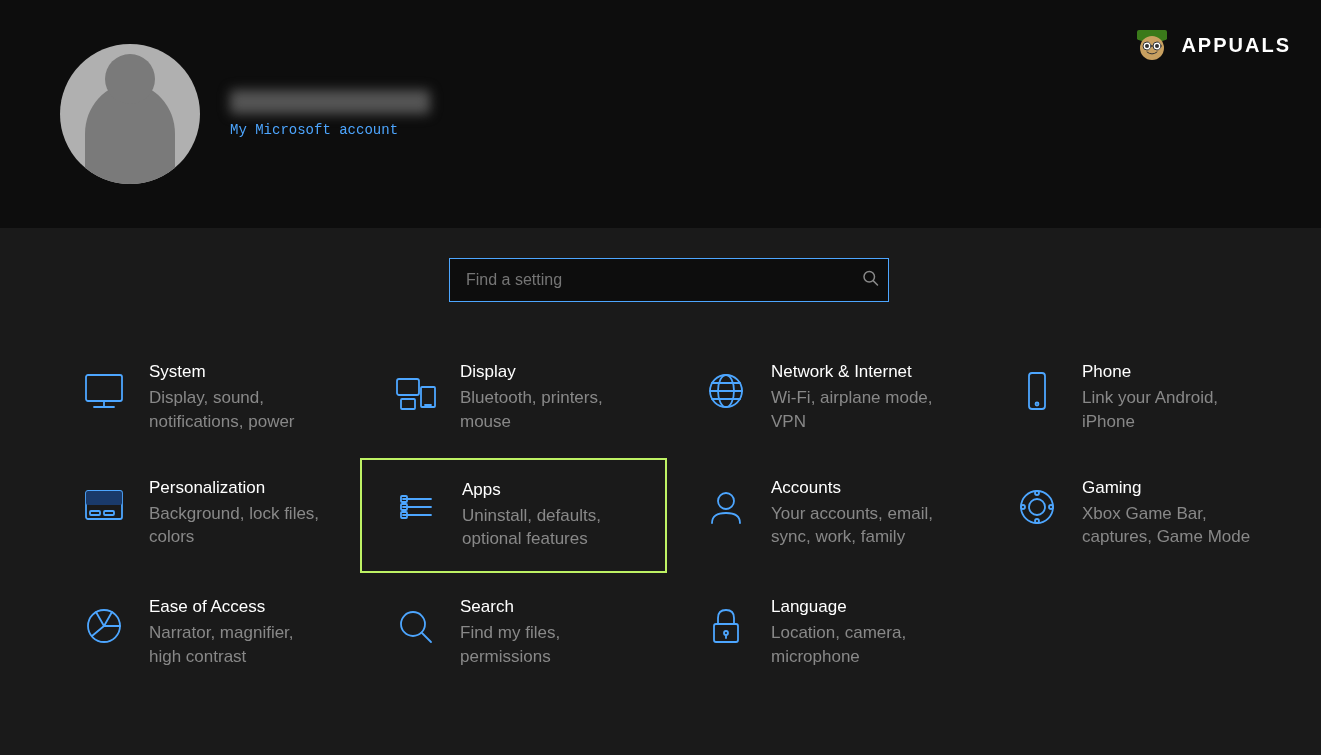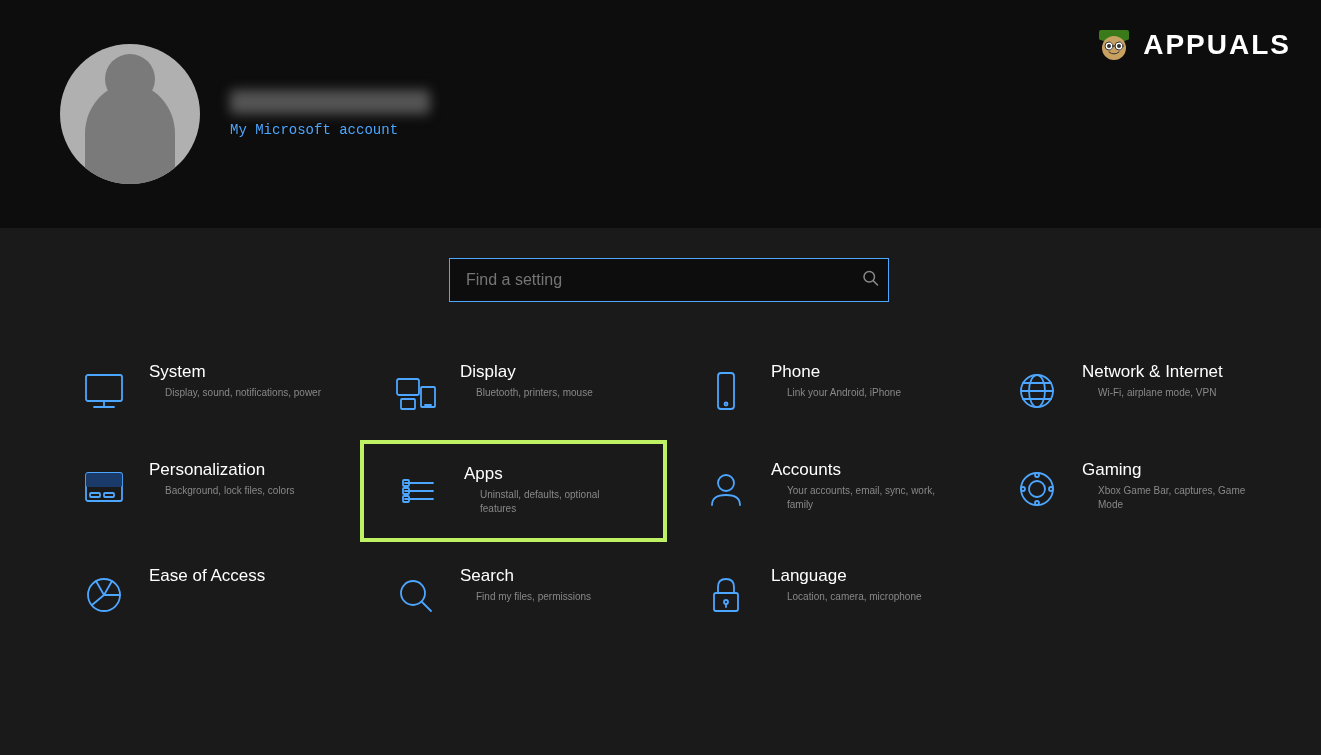--- a/index.html
+++ b/index.html
@@ -82,21 +82,21 @@
     .logo {
       position: absolute;
       top: 20px;
       right: 30px;
       display: flex;
       align-items: center;
       gap: 4px;
     }
 
     .logo-text {
-      font-size: 28px;
+      font-size: 20px;
       font-weight: bold;
       color: #ffffff;
       letter-spacing: 2px;
     }
 
     
     .main {
       background: #1a1a1a;
       height: 527px;
       display: flex;
@@ -145,21 +145,21 @@
 
     .setting-item {
       display: flex;
       align-items: flex-start;
       padding: 20px 30px;
       cursor: pointer;
       position: relative;
     }
 
     .setting-item.highlighted {
-      border: 4px solid #bef264;
+      border: 2px solid #bef264;
     }
 
     .setting-icon {
       width: 50px;
       height: 50px;
       flex-shrink: 0;
       display: flex;
       align-items: center;
       justify-content: center;
       margin-top: 4px;
@@ -170,24 +170,23 @@
     }
 
     .setting-title {
       font-size: 17px;
       font-weight: 400;
       color: #ffffff;
       margin-bottom: 4px;
     }
 
     .setting-desc {
-      font-size: 10px;
+      font-size: 17px;
       color: #888;
       line-height: 1.4;
-      margin-left: 16px;
     }
 
     
     svg {
       fill: none;
       stroke: #4da6ff;
       stroke-width: 1.8;
       stroke-linecap: round;
       stroke-linejoin: round;
     }
@@ -261,42 +260,42 @@
           </svg>
         </div>
     <div class="setting-text">
       <div class="setting-title">Display</div>
       <div class="setting-desc">Bluetooth, printers, mouse</div>
     </div>
   </div>
       <div class="setting-item">
     <div class="setting-icon">
           <svg width="44" height="44" viewBox="0 0 44 44">
-            <rect x="14" y="4" width="16" height="36" rx="3"></rect>
-            <circle cx="22" cy="35" r="1.5"></circle>
-          </svg>
-        </div>
-    <div class="setting-text">
-      <div class="setting-title">Phone</div>
-      <div class="setting-desc">Link your Android, iPhone</div>
-    </div>
-  </div>
-      <div class="setting-item">
-    <div class="setting-icon">
-          <svg width="44" height="44" viewBox="0 0 44 44">
             <circle cx="22" cy="22" r="16"></circle>
             <ellipse cx="22" cy="22" rx="8" ry="16"></ellipse>
             <line x1="6" y1="22" x2="38" y2="22"></line>
             <line x1="8" y1="14" x2="36" y2="14"></line>
             <line x1="8" y1="30" x2="36" y2="30"></line>
           </svg>
         </div>
     <div class="setting-text">
       <div class="setting-title">Network &amp; Internet</div>
       <div class="setting-desc">Wi-Fi, airplane mode, VPN</div>
+    </div>
+  </div>
+      <div class="setting-item">
+    <div class="setting-icon">
+          <svg width="44" height="44" viewBox="0 0 44 44">
+            <rect x="14" y="4" width="16" height="36" rx="3"></rect>
+            <circle cx="22" cy="35" r="1.5"></circle>
+          </svg>
+        </div>
+    <div class="setting-text">
+      <div class="setting-title">Phone</div>
+      <div class="setting-desc">Link your Android, iPhone</div>
     </div>
   </div>
       <div class="setting-item">
     <div class="setting-icon">
           <svg width="44" height="44" viewBox="0 0 44 44">
             <rect x="4" y="6" width="36" height="28" rx="2"></rect>
             <rect x="4" y="6" width="36" height="14" rx="2" style="fill:#1a3a6a;stroke:none"></rect>
             <rect x="8" y="26" width="10" height="4" rx="1"></rect>
             <rect x="22" y="26" width="10" height="4" rx="1"></rect>
           </svg>
@@ -355,20 +354,21 @@
           <svg width="44" height="44" viewBox="0 0 44 44">
             <circle cx="22" cy="22" r="16"></circle>
             <line x1="22" y1="22" x2="38" y2="22"></line>
             <line x1="22" y1="22" x2="30" y2="8"></line>
             <line x1="22" y1="22" x2="10" y2="32"></line>
             <line x1="22" y1="22" x2="14" y2="8"></line>
           </svg>
         </div>
     <div class="setting-text">
       <div class="setting-title">Ease of Access</div>
+      <div class="setting-desc">Narrator, magnifier, high contrast</div>
     </div>
   </div>
       <div class="setting-item">
     <div class="setting-icon">
           <svg width="44" height="44" viewBox="0 0 44 44">
             <circle cx="20" cy="20" r="12"></circle>
             <line x1="29" y1="29" x2="38" y2="38"></line>
           </svg>
         </div>
     <div class="setting-text">

